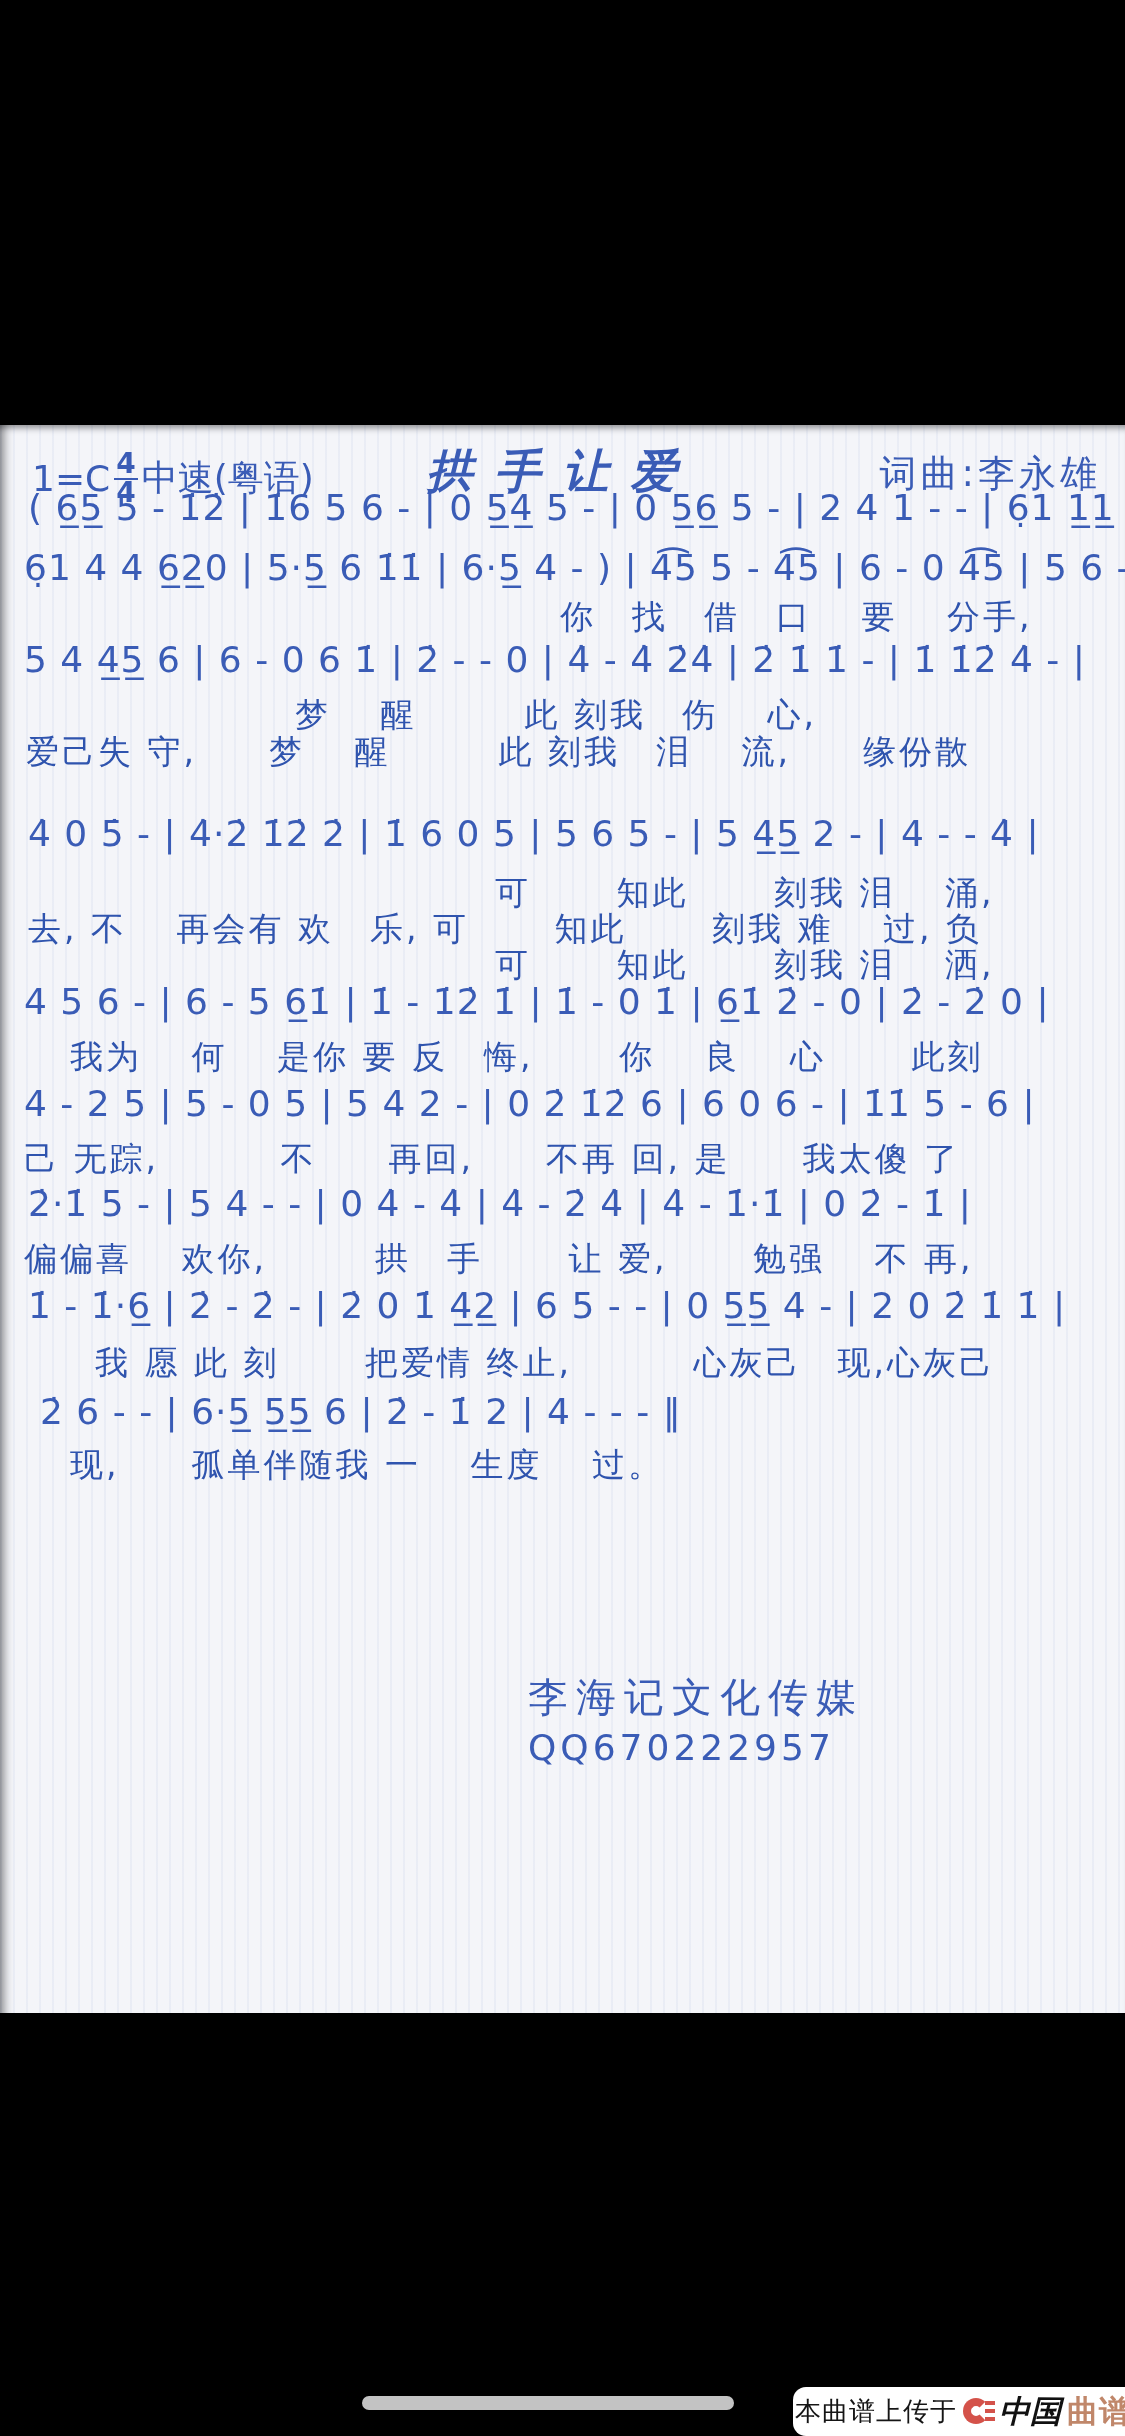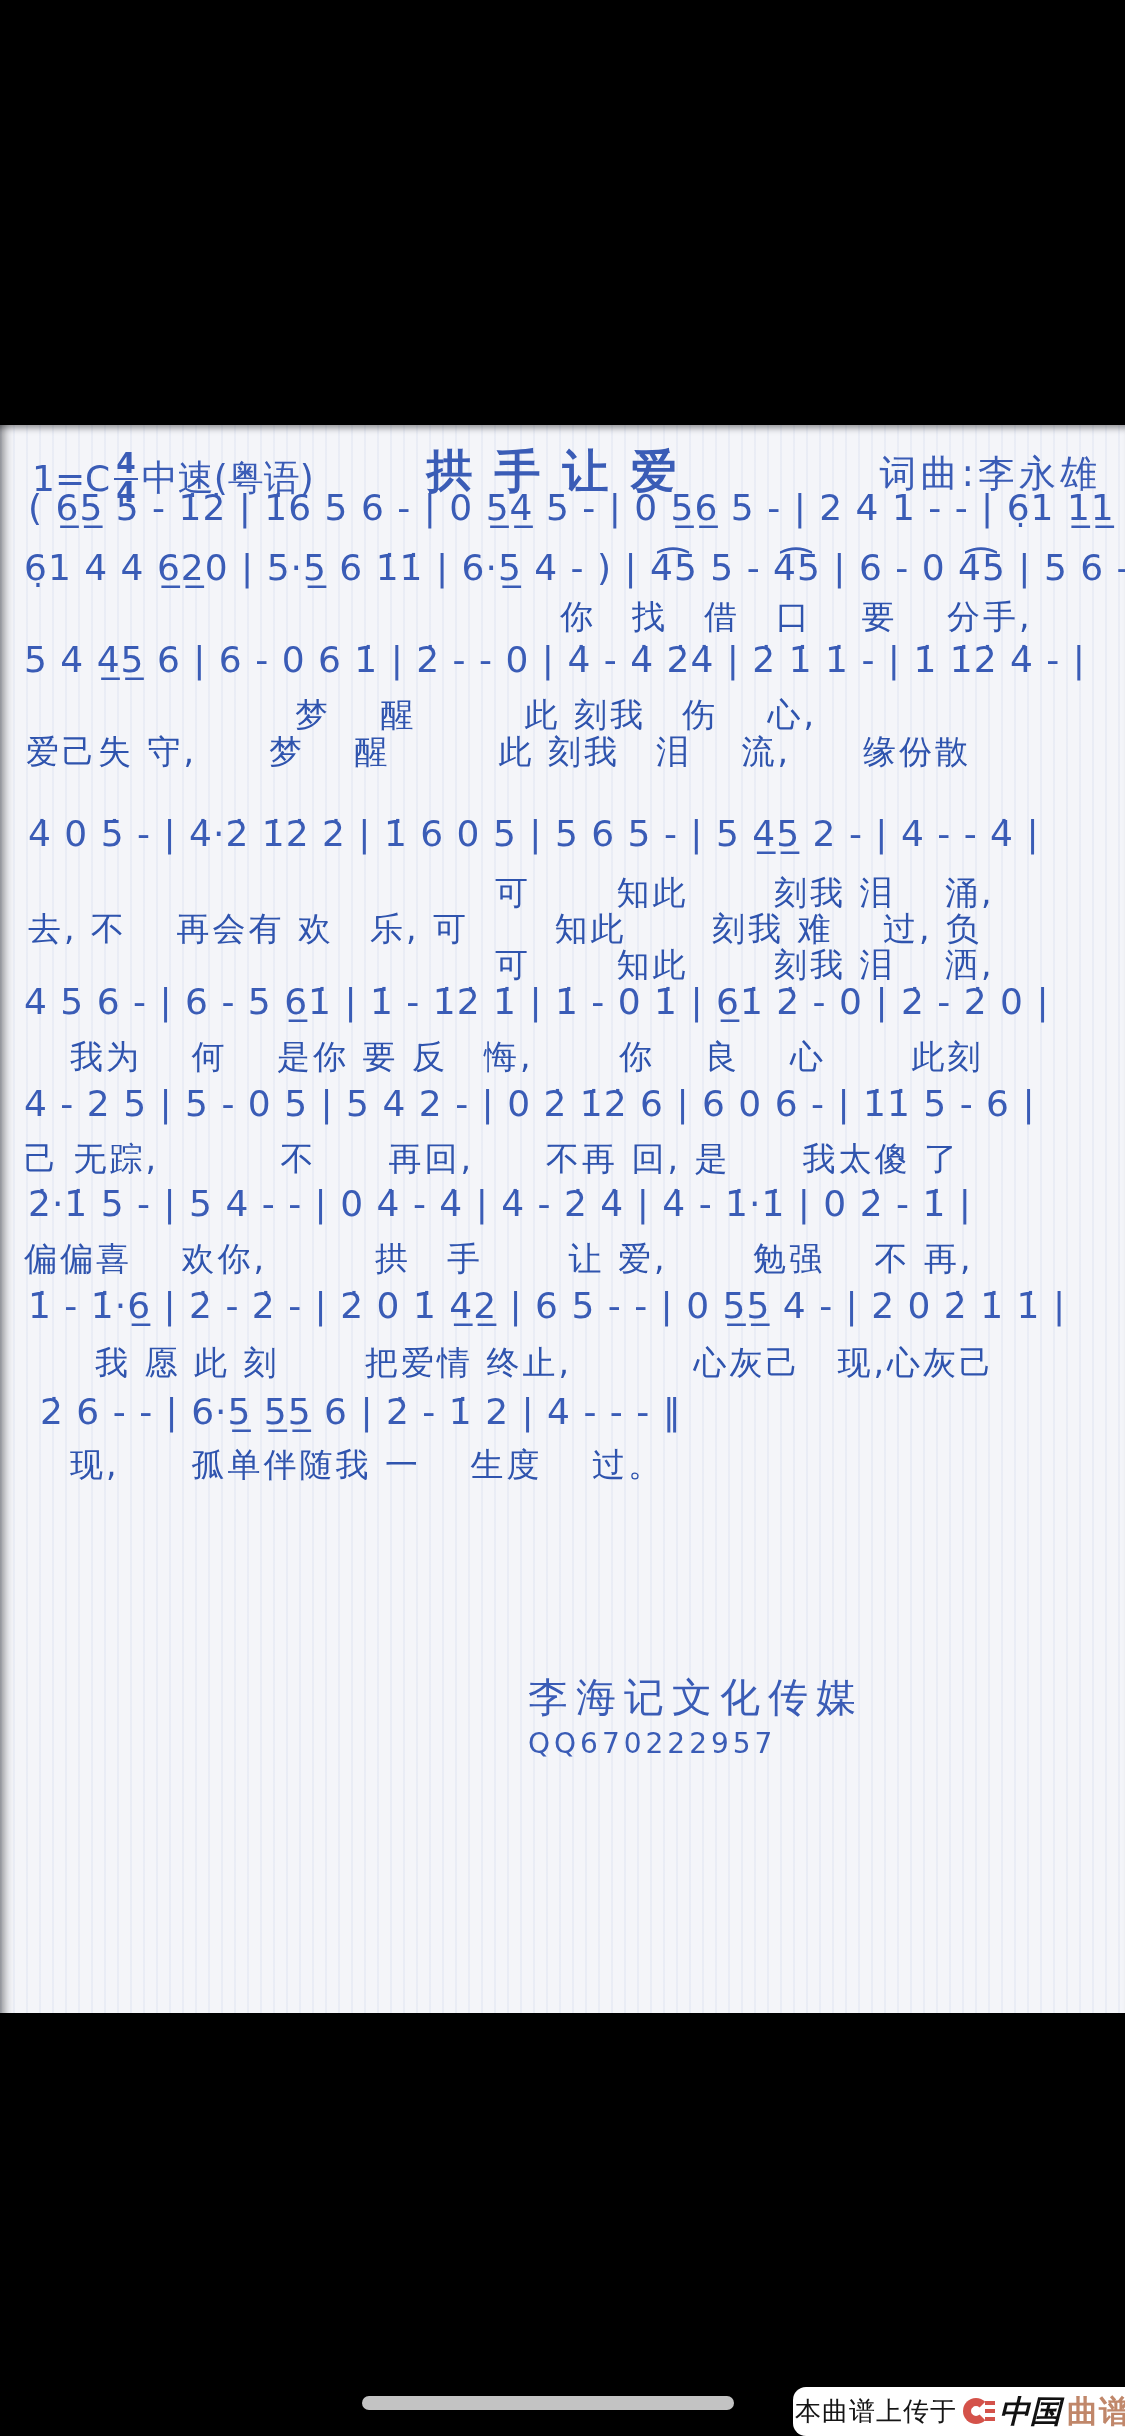--- a/index.html
+++ b/index.html
@@ -14,24 +14,24 @@
          overflow:hidden;}
   .row{position:absolute;white-space:pre;}
   .ink{color:#3a5cb6;}
   .music{font-size:36px;letter-spacing:1px;color:#3a5cb6;font-weight:500;}
   .lyric{font-size:33px;letter-spacing:3px;color:#2f54ae;}
   .hdr-left{left:32px;top:26px;font-size:36px;display:flex;align-items:center;gap:4px;}
   .timesig{display:inline-flex;flex-direction:column;align-items:center;line-height:0.95;
            font-size:28px;font-weight:bold;}
   .timesig .tsline{border-bottom:2px solid #3a5cb6;padding:0 2px;}
   .title{left:0;top:16px;width:1125px;text-align:center;font-size:46px;letter-spacing:22px;
-         font-weight:bold;color:#3a5cb6;}
+         font-weight:bold;color:#3a5cb6;font-style:italic;}
   .credit{right:24px;top:24px;font-size:37px;letter-spacing:4px;color:#3a5cb6;}
   .footer1{left:528px;top:1245px;font-size:40px;letter-spacing:8px;color:#3a5cb6;}
-  .footer2{left:528px;top:1302px;font-size:28px;letter-spacing:4px;color:#3a5cb6;}
+  .footer2{left:528px;top:1302px;font-size:36px;letter-spacing:4px;color:#3a5cb6;}
   
   #home-indicator{position:absolute;left:362px;top:2396px;width:372px;height:14px;
                   border-radius:8px;background:#c3c3c3;}
   #watermark{position:absolute;left:793px;top:2387px;width:372px;height:49px;background:#ffffff;
              display:flex;align-items:center;justify-content:center;gap:6px;border-radius:13px;}
   #watermark .wm-prefix{font-size:26px;color:#151515;letter-spacing:1px;}
   .wm-logo{position:relative;width:30px;height:30px;display:inline-block;}
   .wm-logo .c{position:absolute;left:0;top:1px;width:18px;height:26px;border:8px solid #d4524a;
               border-radius:50%;border-right-color:transparent;box-sizing:border-box;width:26px;}
   .wm-logo .bars{position:absolute;right:-2px;top:4px;width:10px;height:22px;

